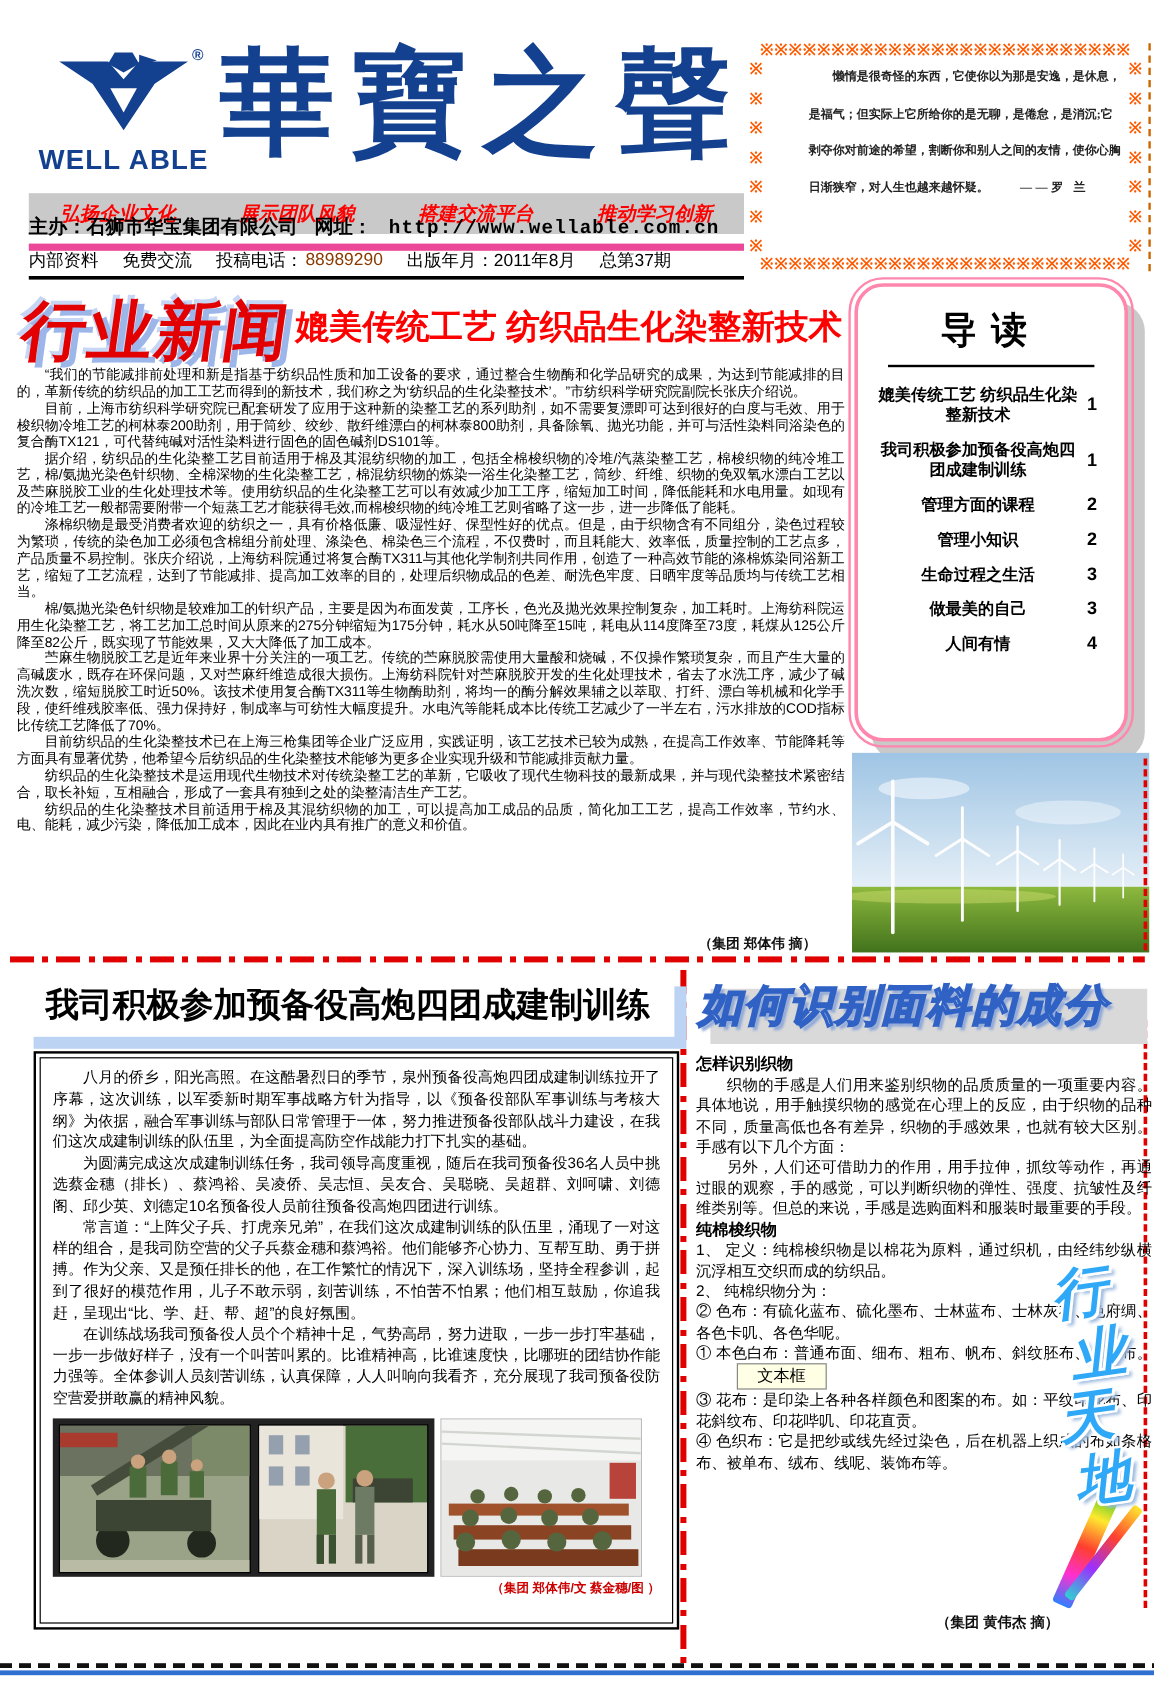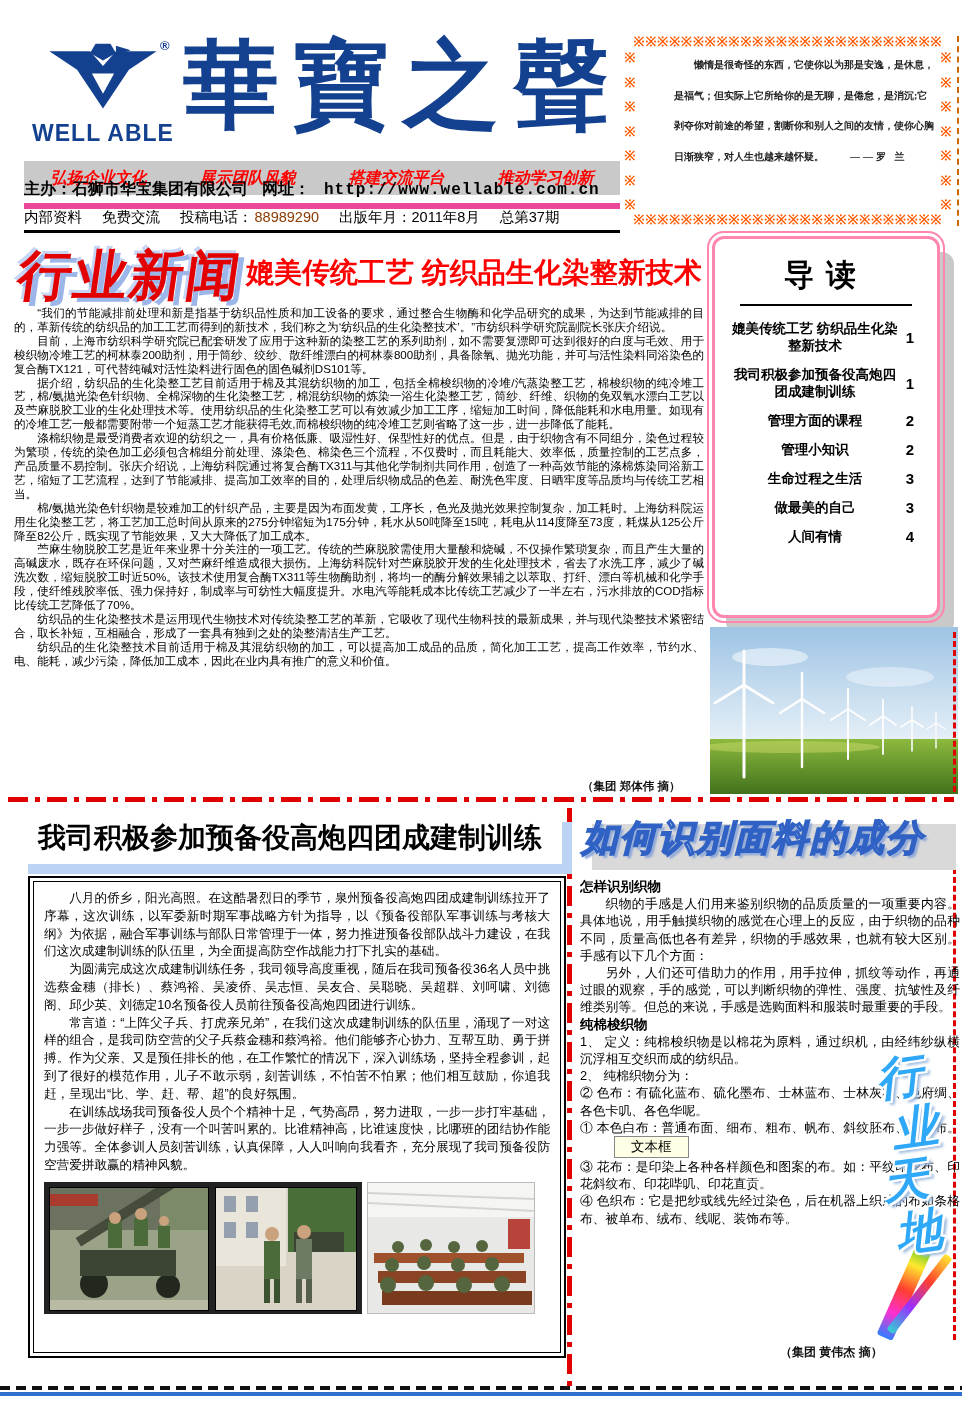--- a/index.html
+++ b/index.html
@@ -46,21 +46,21 @@
         text-shadow:6px 4px 0 #9cb6ea,-3px -3px 0 #c7d6f5;white-space:nowrap;}
   .sec1-headline{position:absolute;left:246px;top:254px;width:450px;font-size:28px;
         font-weight:bold;color:#ff0000;white-space:nowrap;}
   .article1{position:absolute;left:14px;top:306px;width:690px;height:489px;overflow:hidden;
         font-size:11.6px;line-height:13.9px;text-align:justify;}
   .article1 p{margin:0;text-indent:2em;}
   .caption1{position:absolute;left:582px;top:779px;width:220px;font-size:11.5px;font-weight:bold;color:#111;}
 
   
   .contents-box{position:absolute;left:712px;top:236px;width:222px;height:376px;
-        border:3px solid #ff86ad;border-radius:12px;outline:2px solid #ff86ad;outline-offset:3px;
+        border:3px solid #ff86ad;border-radius:24px;outline:2px solid #ff86ad;outline-offset:3px;
         background:#fff;box-shadow:14px 16px 0 #c9c9c9;}
   .contents-title{margin-top:16px;text-align:center;font-size:30px;font-weight:bold;letter-spacing:12px;
         font-family:"Liberation Serif","DejaVu Serif",serif;}
   .contents-rule{width:172px;border:0;border-top:2px solid #000;margin:8px auto 14px auto;}
   .c-item{display:flex;align-items:center;padding:0 16px;margin-bottom:12px;}
   .c-item .lbl{flex:1;text-align:center;font-size:13.5px;font-weight:bold;line-height:17px;}
   .c-item .pg{width:22px;text-align:center;font-size:15px;font-weight:bold;}
 
   
   .wind-photo{position:absolute;left:710px;top:627px;width:248px;height:167px;overflow:hidden;}
@@ -185,20 +185,21 @@
 
   <div class="sec1-label">行业新闻</div>
   <div class="sec1-headline">媲美传统工艺 纺织品生化染整新技术</div>
   <div class="article1">
     <p>“我们的节能减排前处理和新是指基于纺织品性质和加工设备的要求，通过整合生物酶和化学品研究的成果，为达到节能减排的目的，革新传统的纺织品的加工工艺而得到的新技术，我们称之为‘纺织品的生化染整技术’。”市纺织科学研究院副院长张庆介绍说。</p>
     <p>目前，上海市纺织科学研究院已配套研发了应用于这种新的染整工艺的系列助剂，如不需要复漂即可达到很好的白度与毛效、用于梭织物冷堆工艺的柯林泰200助剂，用于筒纱、绞纱、散纤维漂白的柯林泰800助剂，具备除氧、抛光功能，并可与活性染料同浴染色的复合酶TX121，可代替纯碱对活性染料进行固色的固色碱剂DS101等。</p>
     <p>据介绍，纺织品的生化染整工艺目前适用于棉及其混纺织物的加工，包括全棉梭织物的冷堆/汽蒸染整工艺，棉梭织物的纯冷堆工艺，棉/氨抛光染色针织物、全棉深物的生化染整工艺，棉混纺织物的炼染一浴生化染整工艺，筒纱、纤维、织物的免双氧水漂白工艺以及苎麻脱胶工业的生化处理技术等。使用纺织品的生化染整工艺可以有效减少加工工序，缩短加工时间，降低能耗和水电用量。如现有的冷堆工艺一般都需要附带一个短蒸工艺才能获得毛效,而棉梭织物的纯冷堆工艺则省略了这一步，进一步降低了能耗。</p>
     <p>涤棉织物是最受消费者欢迎的纺织之一，具有价格低廉、吸湿性好、保型性好的优点。但是，由于织物含有不同组分，染色过程较为繁琐，传统的染色加工必须包含棉组分前处理、涤染色、棉染色三个流程，不仅费时，而且耗能大、效率低，质量控制的工艺点多，产品质量不易控制。张庆介绍说，上海纺科院通过将复合酶TX311与其他化学制剂共同作用，创造了一种高效节能的涤棉炼染同浴新工艺，缩短了工艺流程，达到了节能减排、提高加工效率的目的，处理后织物成品的色差、耐洗色牢度、日晒牢度等品质均与传统工艺相当。</p>
     <p>棉/氨抛光染色针织物是较难加工的针织产品，主要是因为布面发黄，工序长，色光及抛光效果控制复杂，加工耗时。上海纺科院运用生化染整工艺，将工艺加工总时间从原来的275分钟缩短为175分钟，耗水从50吨降至15吨，耗电从114度降至73度，耗煤从125公斤降至82公斤，既实现了节能效果，又大大降低了加工成本。</p>
     <p>苎麻生物脱胶工艺是近年来业界十分关注的一项工艺。传统的苎麻脱胶需使用大量酸和烧碱，不仅操作繁琐复杂，而且产生大量的高碱废水，既存在环保问题，又对苎麻纤维造成很大损伤。上海纺科院针对苎麻脱胶开发的生化处理技术，省去了水洗工序，减少了碱洗次数，缩短脱胶工时近50%。该技术使用复合酶TX311等生物酶助剂，将均一的酶分解效果辅之以萃取、打纤、漂白等机械和化学手段，使纤维残胶率低、强力保持好，制成率与可纺性大幅度提升。水电汽等能耗成本比传统工艺减少了一半左右，污水排放的COD指标比传统工艺降低了70%。</p>
+    <p>目前纺织品的生化染整技术已在上海三枪集团等企业广泛应用，实践证明，该工艺技术已较为成熟，在提高工作效率、节能降耗等方面具有显著优势，他希望今后纺织品的生化染整技术能够为更多企业实现升级和节能减排贡献力量。</p>
     <p>纺织品的生化染整技术是运用现代生物技术对传统染整工艺的革新，它吸收了现代生物科技的最新成果，并与现代染整技术紧密结合，取长补短，互相融合，形成了一套具有独到之处的染整清洁生产工艺。</p>
     <p>纺织品的生化染整技术目前适用于棉及其混纺织物的加工，可以提高加工成品的品质，简化加工工艺，提高工作效率，节约水、电、能耗，减少污染，降低加工成本，因此在业内具有推广的意义和价值。</p>
   </div>
   <div class="caption1">（集团 郑体伟 摘）</div>
 
   <div class="contents-box">
     <div class="contents-title">导读</div>
     <hr class="contents-rule">
     <div class="c-item">
       <span class="lbl">媲美传统工艺 纺织品生化染整新技术</span>
@@ -356,20 +357,21 @@
               <circle cx="56" cy="80" r="7"></circle>
               <circle cx="90" cy="82" r="7"></circle>
               <circle cx="124" cy="81" r="7"></circle>
             <circle cx="20" cy="102" r="8"></circle>
               <circle cx="58" cy="100" r="8"></circle>
               <circle cx="96" cy="102" r="8"></circle>
               <circle cx="134" cy="101" r="8"></circle>
           </g>
         </svg>
       </div>
+      <div class="caption2">（集团 郑体伟/文 蔡金穗/图 ）</div>
     </div>
   </div>
 
   <div class="t3-shadow"></div>
   <div class="sec3-title">如何识别面料的成分</div>
   <div class="article3">
     <h4>怎样识别织物</h4>
     <p class="ind">织物的手感是人们用来鉴别织物的品质质量的一项重要内容。具体地说，用手触摸织物的感觉在心理上的反应，由于织物的品种不同，质量高低也各有差异，织物的手感效果，也就有较大区别。手感有以下几个方面：</p>
     <p class="ind">另外，人们还可借助力的作用，用手拉伸，抓纹等动作，再通过眼的观察，手的感觉，可以判断织物的弹性、强度、抗皱性及纤维类别等。但总的来说，手感是选购面料和服装时最重要的手段。</p>
     <h4>纯棉梭织物</h4>

